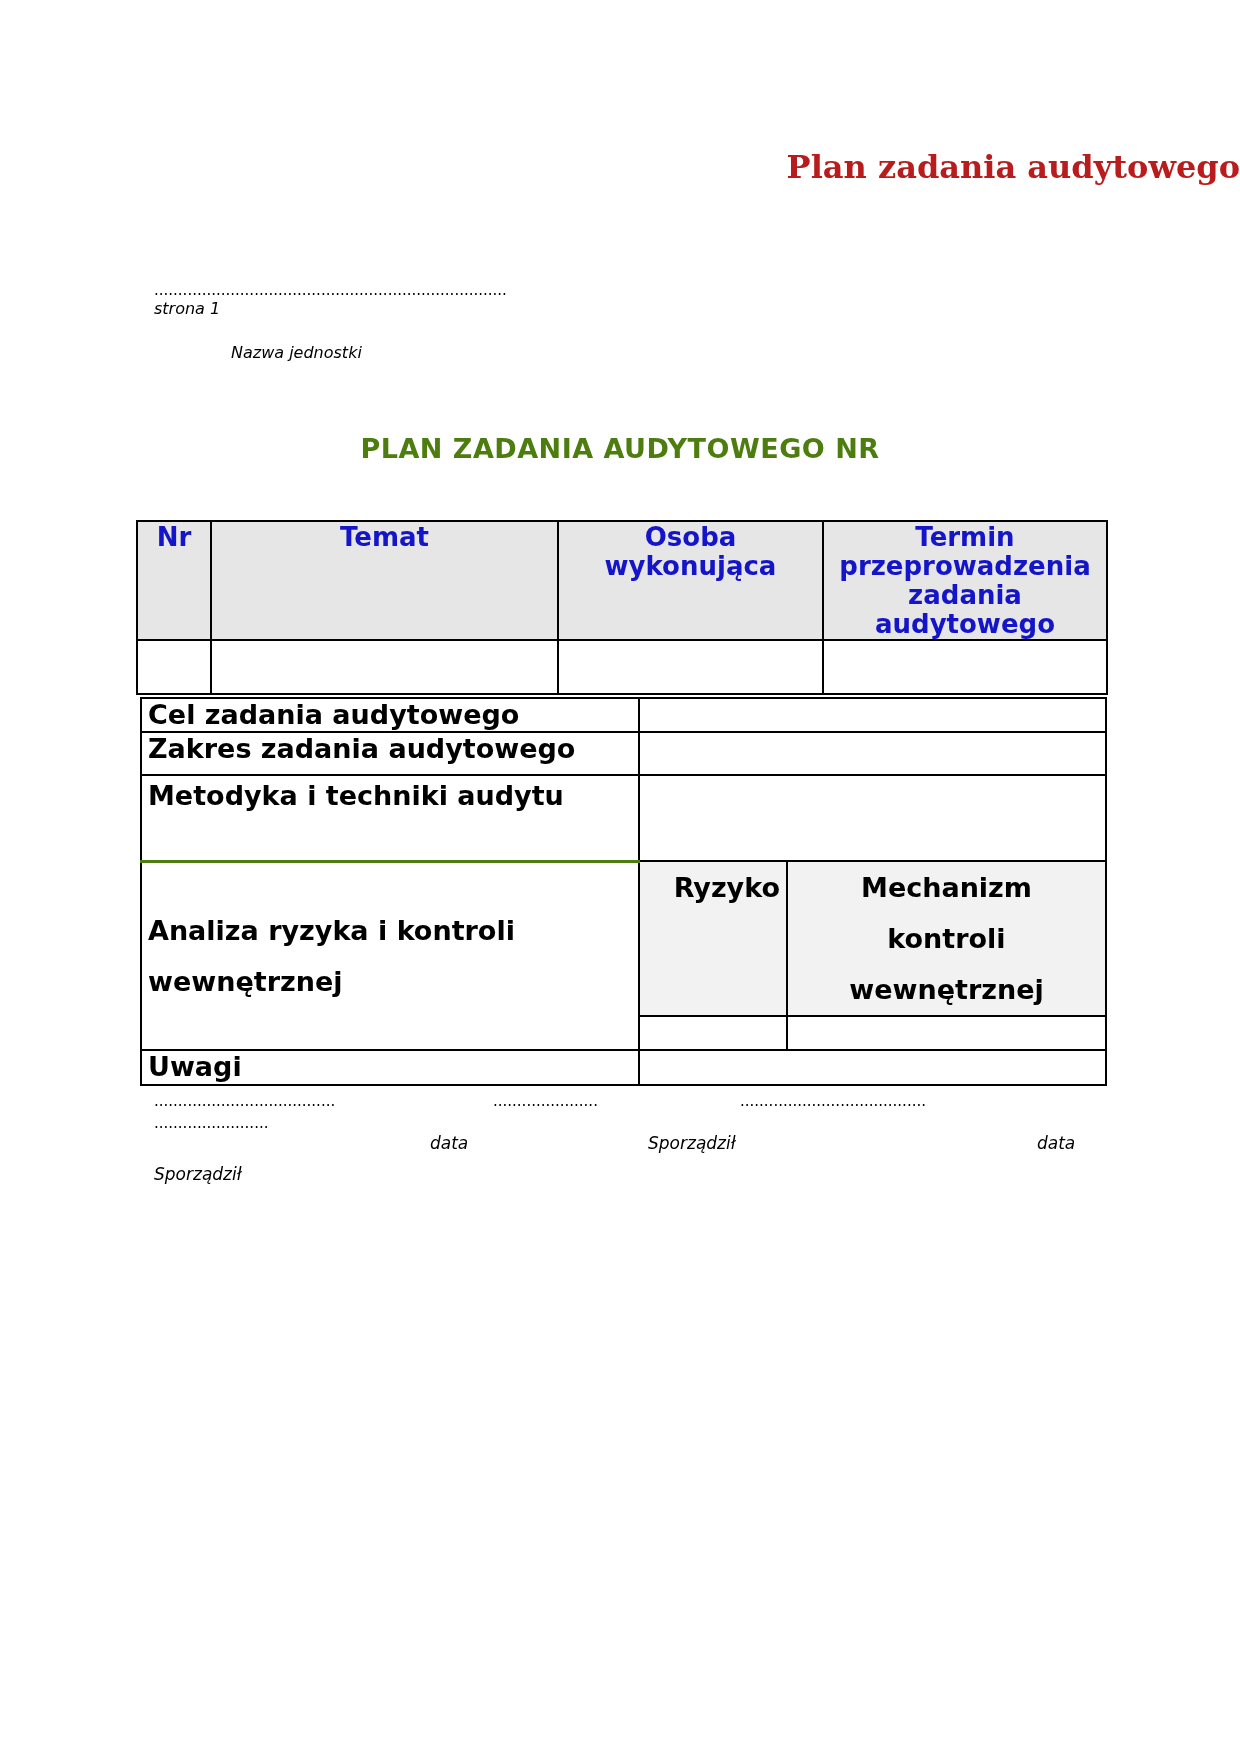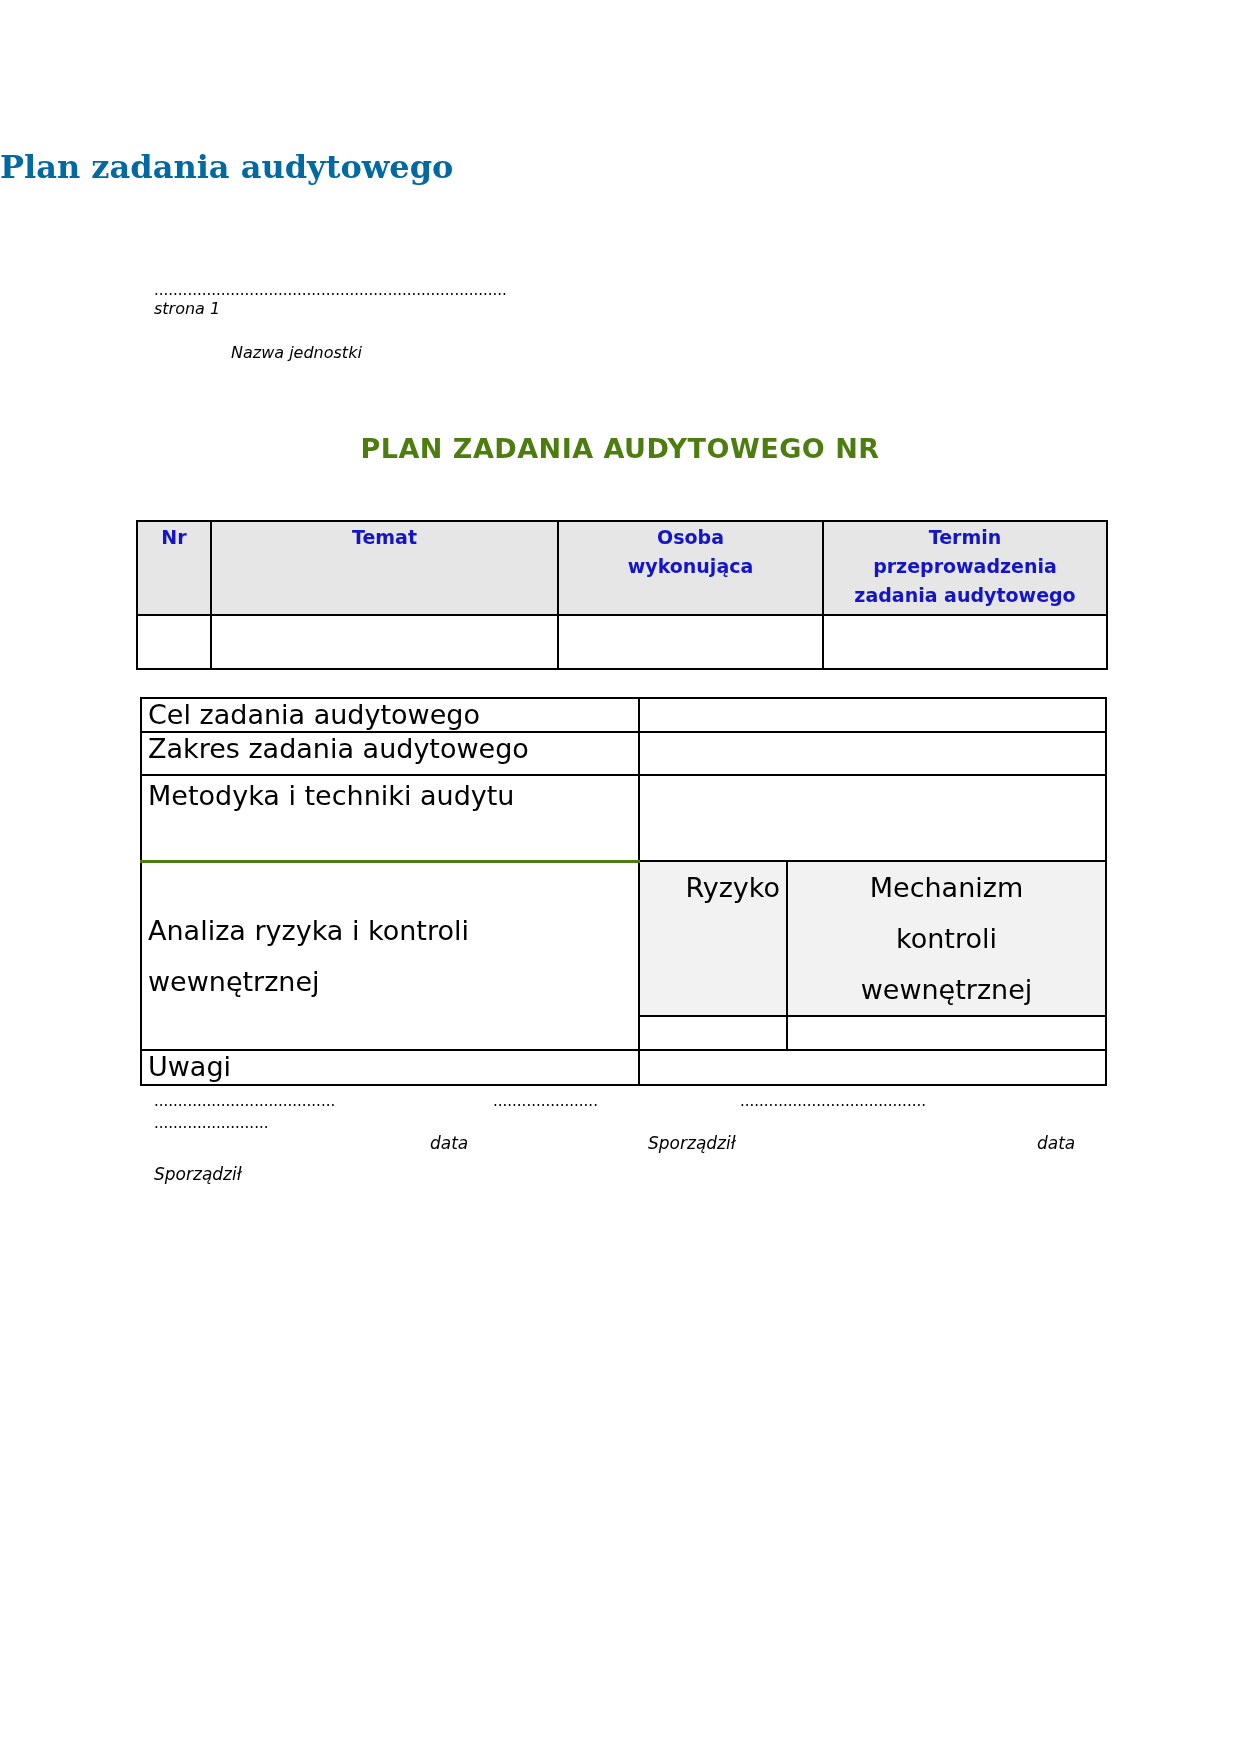--- a/index.html
+++ b/index.html
@@ -1,28 +1,28 @@
 <!DOCTYPE html>
 <html><head>
 <meta charset="utf-8">
 <style>
   html, body { margin:0; padding:0; background:#ffffff; }
   body { width:1240px; height:1754px; position:relative; overflow:hidden; font-family:"DejaVu Sans", sans-serif; color:#000; }
   .abs { position:absolute; }
-  .doc-title { left:0; width:1240px; top:148px; text-align:left; font-family:"DejaVu Serif", serif; font-weight:bold; font-size:32px; color:#0369a1; }
+  .doc-title { left:0; width:1240px; top:148px; text-align:right; font-family:"DejaVu Serif", serif; font-weight:bold; font-size:32px; color:#b91c1c; }
   .dots { font-family:"DejaVu Sans", sans-serif; font-size:15px; line-height:15px; letter-spacing:0px; white-space:nowrap; overflow:hidden; color:#000; }
   .ital { font-style:italic; font-size:17px; }
   .heading { left:0; width:1240px; top:433px; text-align:center; font-weight:bold; font-size:27px; color:#4d7c0f; letter-spacing:0.5px; }
   table { border-collapse:collapse; position:absolute; }
   .t1 { left:136px; top:520px; width:972px; }
   .t1 td, .t1 th { border:2px solid #000; padding:0; vertical-align:top; }
-  .t1 th { background:#e6e6e6; color:#1414c8; font-weight:bold; font-size:19px; line-height:29px; text-align:center; height:91px; padding-top:1px; }
+  .t1 th { background:#e6e6e6; color:#1414c8; font-weight:bold; font-size:26px; line-height:29px; text-align:center; height:91px; padding-top:1px; }
   .t1 td { height:52px; }
   .t2 { left:140px; top:697px; width:967px; }
-  .t2 td { border:2px solid #000; padding:0 6px; vertical-align:top; font-weight:normal; font-size:27px; }
+  .t2 td { border:2px solid #000; padding:0 6px; vertical-align:top; font-weight:bold; font-size:27px; }
   .t2 .lbl { width:484px; }
   .t2 .gray { background:#f2f2f2; text-align:center; line-height:51px; }
   .t2 .analiza { vertical-align:middle; line-height:51px; }
   .sig { font-size:17px; font-style:italic; }
 </style>
 </head>
 <body>
 
 <div class="abs doc-title">Plan zadania audytowego</div>
 

